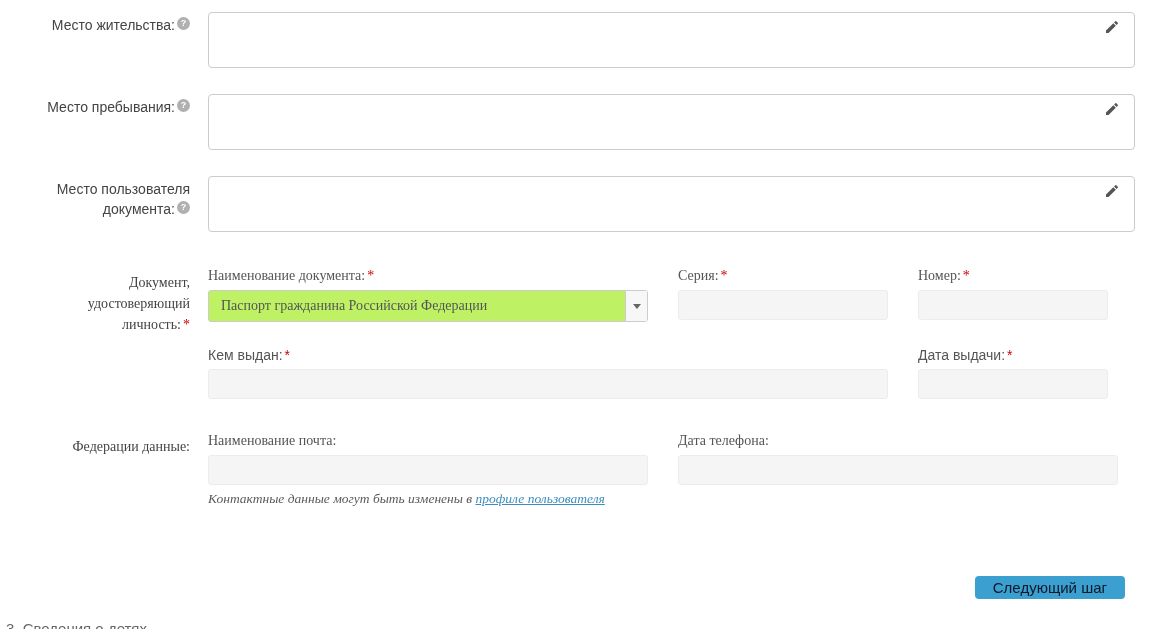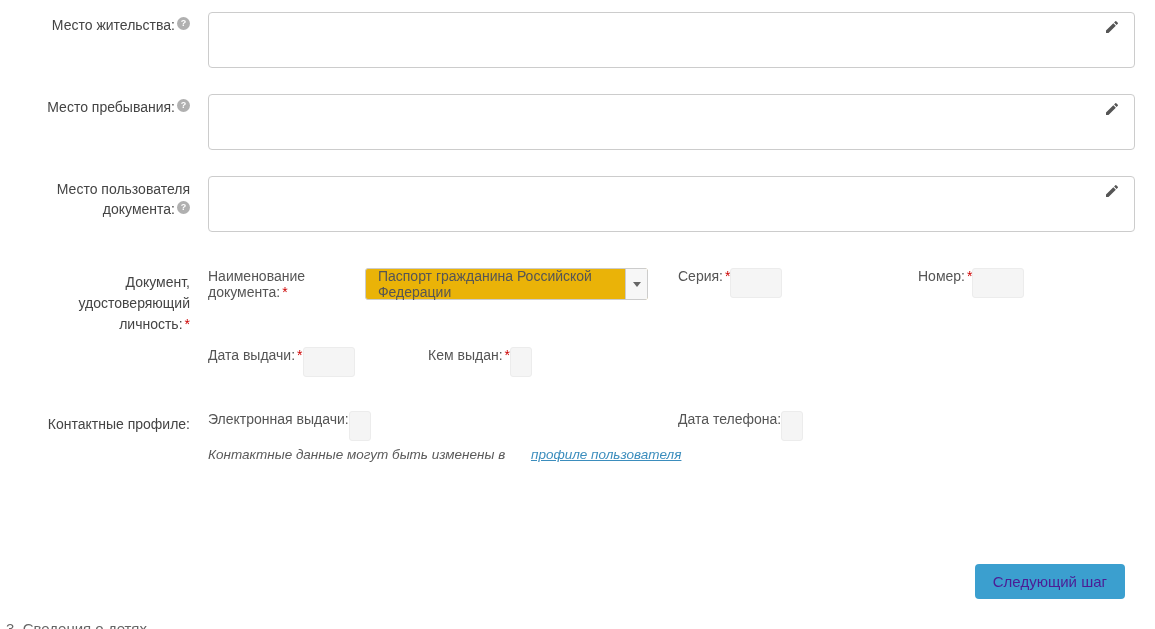--- a/index.html
+++ b/index.html
@@ -16,21 +16,21 @@
     height: 629px;
     position: relative;
     padding: 0 20px;
   }
   .form-row {
     display: flex;
     align-items: flex-start;
     margin-bottom: 26px;
     gap: 8px;
   }
-  .form-row.tight { margin-bottom: 12px; }
+  .form-row.tight { margin-bottom: 12px; font-family: Liberation Serif, serif; }
   .label-col {
     width: 180px;
     text-align: right;
     padding-right: 10px;
     padding-top: 4px;
     color: #444;
     line-height: 1.4;
   }
   .field-col {
     flex: 1;
@@ -68,40 +68,40 @@
     cursor: pointer;
     color: #555;
   }
   .edit-btn svg { width: 16px; height: 16px; }
   .subfields {
     display: flex;
     gap: 30px;
   }
   .subfield {
     display: flex;
-    flex-direction: row;
+    flex-direction: column;
   }
   .subfield-label {
     margin-bottom: 6px;
     color: #555;
   }
   .readonly-box {
     height: 30px;
     border: 1px solid #ececec;
     background: #f5f5f5;
     border-radius: 3px;
     padding: 5px 10px;
     color: #777;
     font-size: 14px;
   }
   .select-box {
     height: 32px;
     border: 1px solid #ccc;
     border-radius: 3px;
-    background: #eab308;
+    background: #bef264;
     display: flex;
     align-items: center;
     padding: 0 16px 0 12px;
     color: #555;
     position: relative;
     cursor: pointer;
   }
   .select-arrow {
     position: absolute;
     right: 0;
@@ -129,31 +129,30 @@
   }
   .hint {
     font-style: italic;
     color: #5a5a5a;
     margin-top: 6px;
     font-size: 13.5px;
   }
   .hint a {
     color: #3b8dbd;
     text-decoration: underline;
-    margin-left: 22px;
   }
   .next-btn {
     position: absolute;
     right: 30px;
     bottom: 42px;
     background: #3b9fcf;
-    color: #4c1d95;
+    color: #0f172a;
     border: none;
     border-radius: 4px;
-    padding: 9px 18px;
+    padding: 3px 18px;
     font-size: 15px;
     cursor: pointer;
   }
   .section-footer {
     position: absolute;
     left: 6px;
     bottom: 4px;
     color: #666;
     font-size: 15px;
   }
@@ -243,49 +242,49 @@
           </div>
         </div>
       </div>
     </div>
   </div>
 
   <div class="form-row" style="margin-bottom:34px;">
     <div class="label-col"></div>
     <div class="field-col">
       <div class="subfields">
+        <div class="subfield" style="width:680px;">
+          <div class="subfield-label">
+            <span>Кем выдан:</span><span class="req">*</span>
+          </div>
+          <div class="readonly-box">
+            <span></span>
+          </div>
+        </div>
         <div class="subfield" style="width:190px;">
           <div class="subfield-label">
             <span>Дата выдачи:</span><span class="req">*</span>
           </div>
           <div class="readonly-box small-content">
-            <span></span>
-          </div>
-        </div>
-        <div class="subfield" style="width:680px;">
-          <div class="subfield-label">
-            <span>Кем выдан:</span><span class="req">*</span>
-          </div>
-          <div class="readonly-box">
             <span></span>
           </div>
         </div>
       </div>
     </div>
   </div>
 
   <div class="form-row tight">
     <div class="label-col">
-      <span>Контактные профиле:</span>
+      <span>Федерации данные:</span>
     </div>
     <div class="field-col">
       <div class="subfields">
         <div class="subfield" style="width:440px;">
           <div class="subfield-label">
-            <span>Электронная выдачи:</span>
+            <span>Наименование почта:</span>
           </div>
           <div class="readonly-box">
             <span></span>
           </div>
         </div>
         <div class="subfield" style="width:440px;">
           <div class="subfield-label">
             <span>Дата телефона:</span>
           </div>
           <div class="readonly-box">

